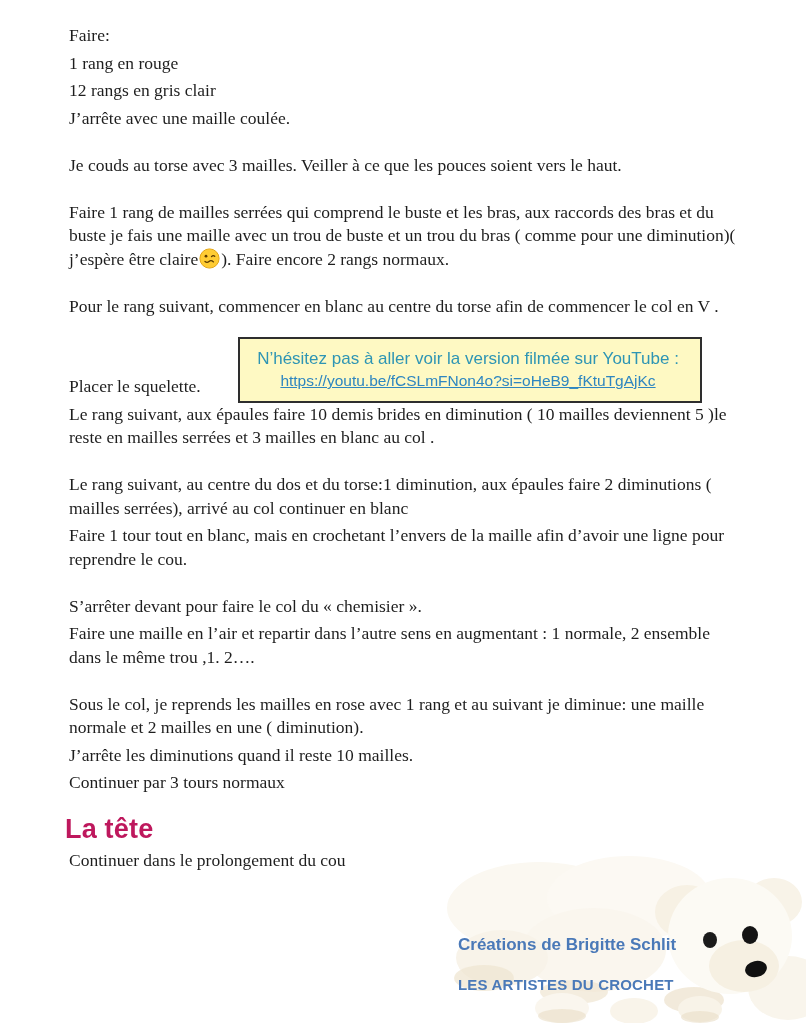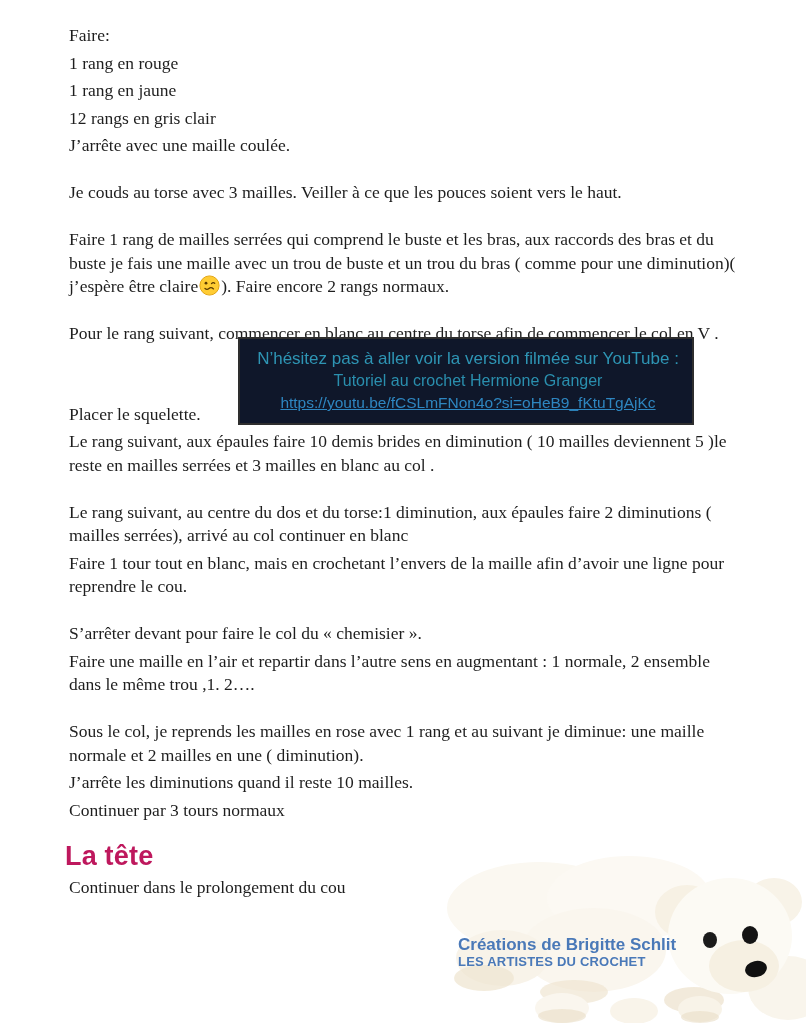--- a/index.html
+++ b/index.html
@@ -34,43 +34,43 @@
     font-size:27px;
     line-height:30px;
     color:#be185d;
     letter-spacing:0.2px;
   }
   .yt-box{
     position:absolute;
     left:238px;top:337px;
     width:448px;
     border:2px solid #2e2e2e;
-    background:#0f172a;
+    background:#fef9c3;
     text-align:center;
-    padding:8px 0 10px 4px;
+    padding:8px 8px 10px 4px;
     font-family:"Liberation Sans", sans-serif;
   }
   .yt-line1{font-size:17px;line-height:23px;color:#2e95b4;}
   .yt-line2{font-size:16px;line-height:22px;color:#2a8fae;}
   .yt-url{font-size:15.5px;line-height:21px;color:#2e86c0;cursor:pointer;text-decoration:underline;}
   .dog{
     position:absolute;
     left:444px;top:850px;
     width:362px;height:173px;
   }
   .watermark{
     position:absolute;
     left:458px;top:936px;
     font-family:"Liberation Sans", sans-serif;
     font-weight:bold;
     color:#4a79b8;
     line-height:17px;
   }
   .watermark .wm1{font-size:17px;}
-  .watermark .wm2{font-size:13px;letter-spacing:0.2px;}
+  .watermark .wm2{font-size:15px;letter-spacing:0.2px;margin-top:23px;}
 </style>
 </head>
 <body>
 
 <div class="page">
 
   <div class="dog">
     <svg width="362" height="173" viewBox="0 0 362 173" xmlns="http://www.w3.org/2000/svg">
       <g>
         <ellipse cx="95" cy="58" rx="92" ry="46" fill="#fbf8f1"></ellipse>
@@ -102,21 +102,20 @@
   </div>
 
   <div class="watermark">
     <div class="wm1">Créations de Brigitte Schlit</div>
     <div class="wm2">LES ARTISTES DU CROCHET</div>
   </div>
 
   <div class="content">
     <p>Faire:</p>
     <p>1 rang en rouge</p>
-    <p>1 rang en jaune</p>
     <p>12 rangs en gris clair</p>
     <p>J’arrête avec une maille coulée.</p>
 
     <p class="gap">Je couds au torse avec 3 mailles. Veiller à ce que les pouces soient vers le haut.</p>
 
     <p class="gap"><span>Faire 1 rang de mailles serrées qui comprend le buste et les bras, aux raccords des bras et du buste je fais une maille avec un trou de buste et un trou du bras ( comme pour une diminution)( j’espère être claire</span><span class="emoji"><svg width="21" height="21" viewBox="0 0 21 21" xmlns="http://www.w3.org/2000/svg">
             <circle cx="10.5" cy="10.5" r="9.6" fill="#ffcc33" stroke="#e3a616" stroke-width="1"></circle>
             <circle cx="7" cy="8.2" r="1.4" fill="#5c3b00"></circle>
             <path d="M12.5 8.6 q1.6 -1.8 3.2 -0.4" stroke="#5c3b00" stroke-width="1.3" fill="none" stroke-linecap="round"></path>
             <path d="M6 13.5 q2 1.8 4 0 q2 -1.8 4.5 0.4" stroke="#5c3b00" stroke-width="1.3" fill="none" stroke-linecap="round"></path>
@@ -137,17 +136,16 @@
     <p class="gap">Sous le col, je reprends les mailles en rose avec 1 rang et au suivant je diminue: une maille normale et 2 mailles en une ( diminution).</p>
     <p>J’arrête les diminutions quand il reste 10 mailles.</p>
     <p>Continuer par 3 tours normaux</p>
 
     <h2 class="section-heading">La tête</h2>
     <p>Continuer dans le prolongement du cou</p>
   </div>
 
   <div class="yt-box">
     <div class="yt-line1">N’hésitez pas à aller voir la version filmée sur YouTube :</div>
-    <div class="yt-line2">Tutoriel au crochet Hermione Granger</div>
     <div class="yt-url">https://youtu.be/fCSLmFNon4o?si=oHeB9_fKtuTgAjKc</div>
   </div>
 
 </div>
 
 </body></html>

